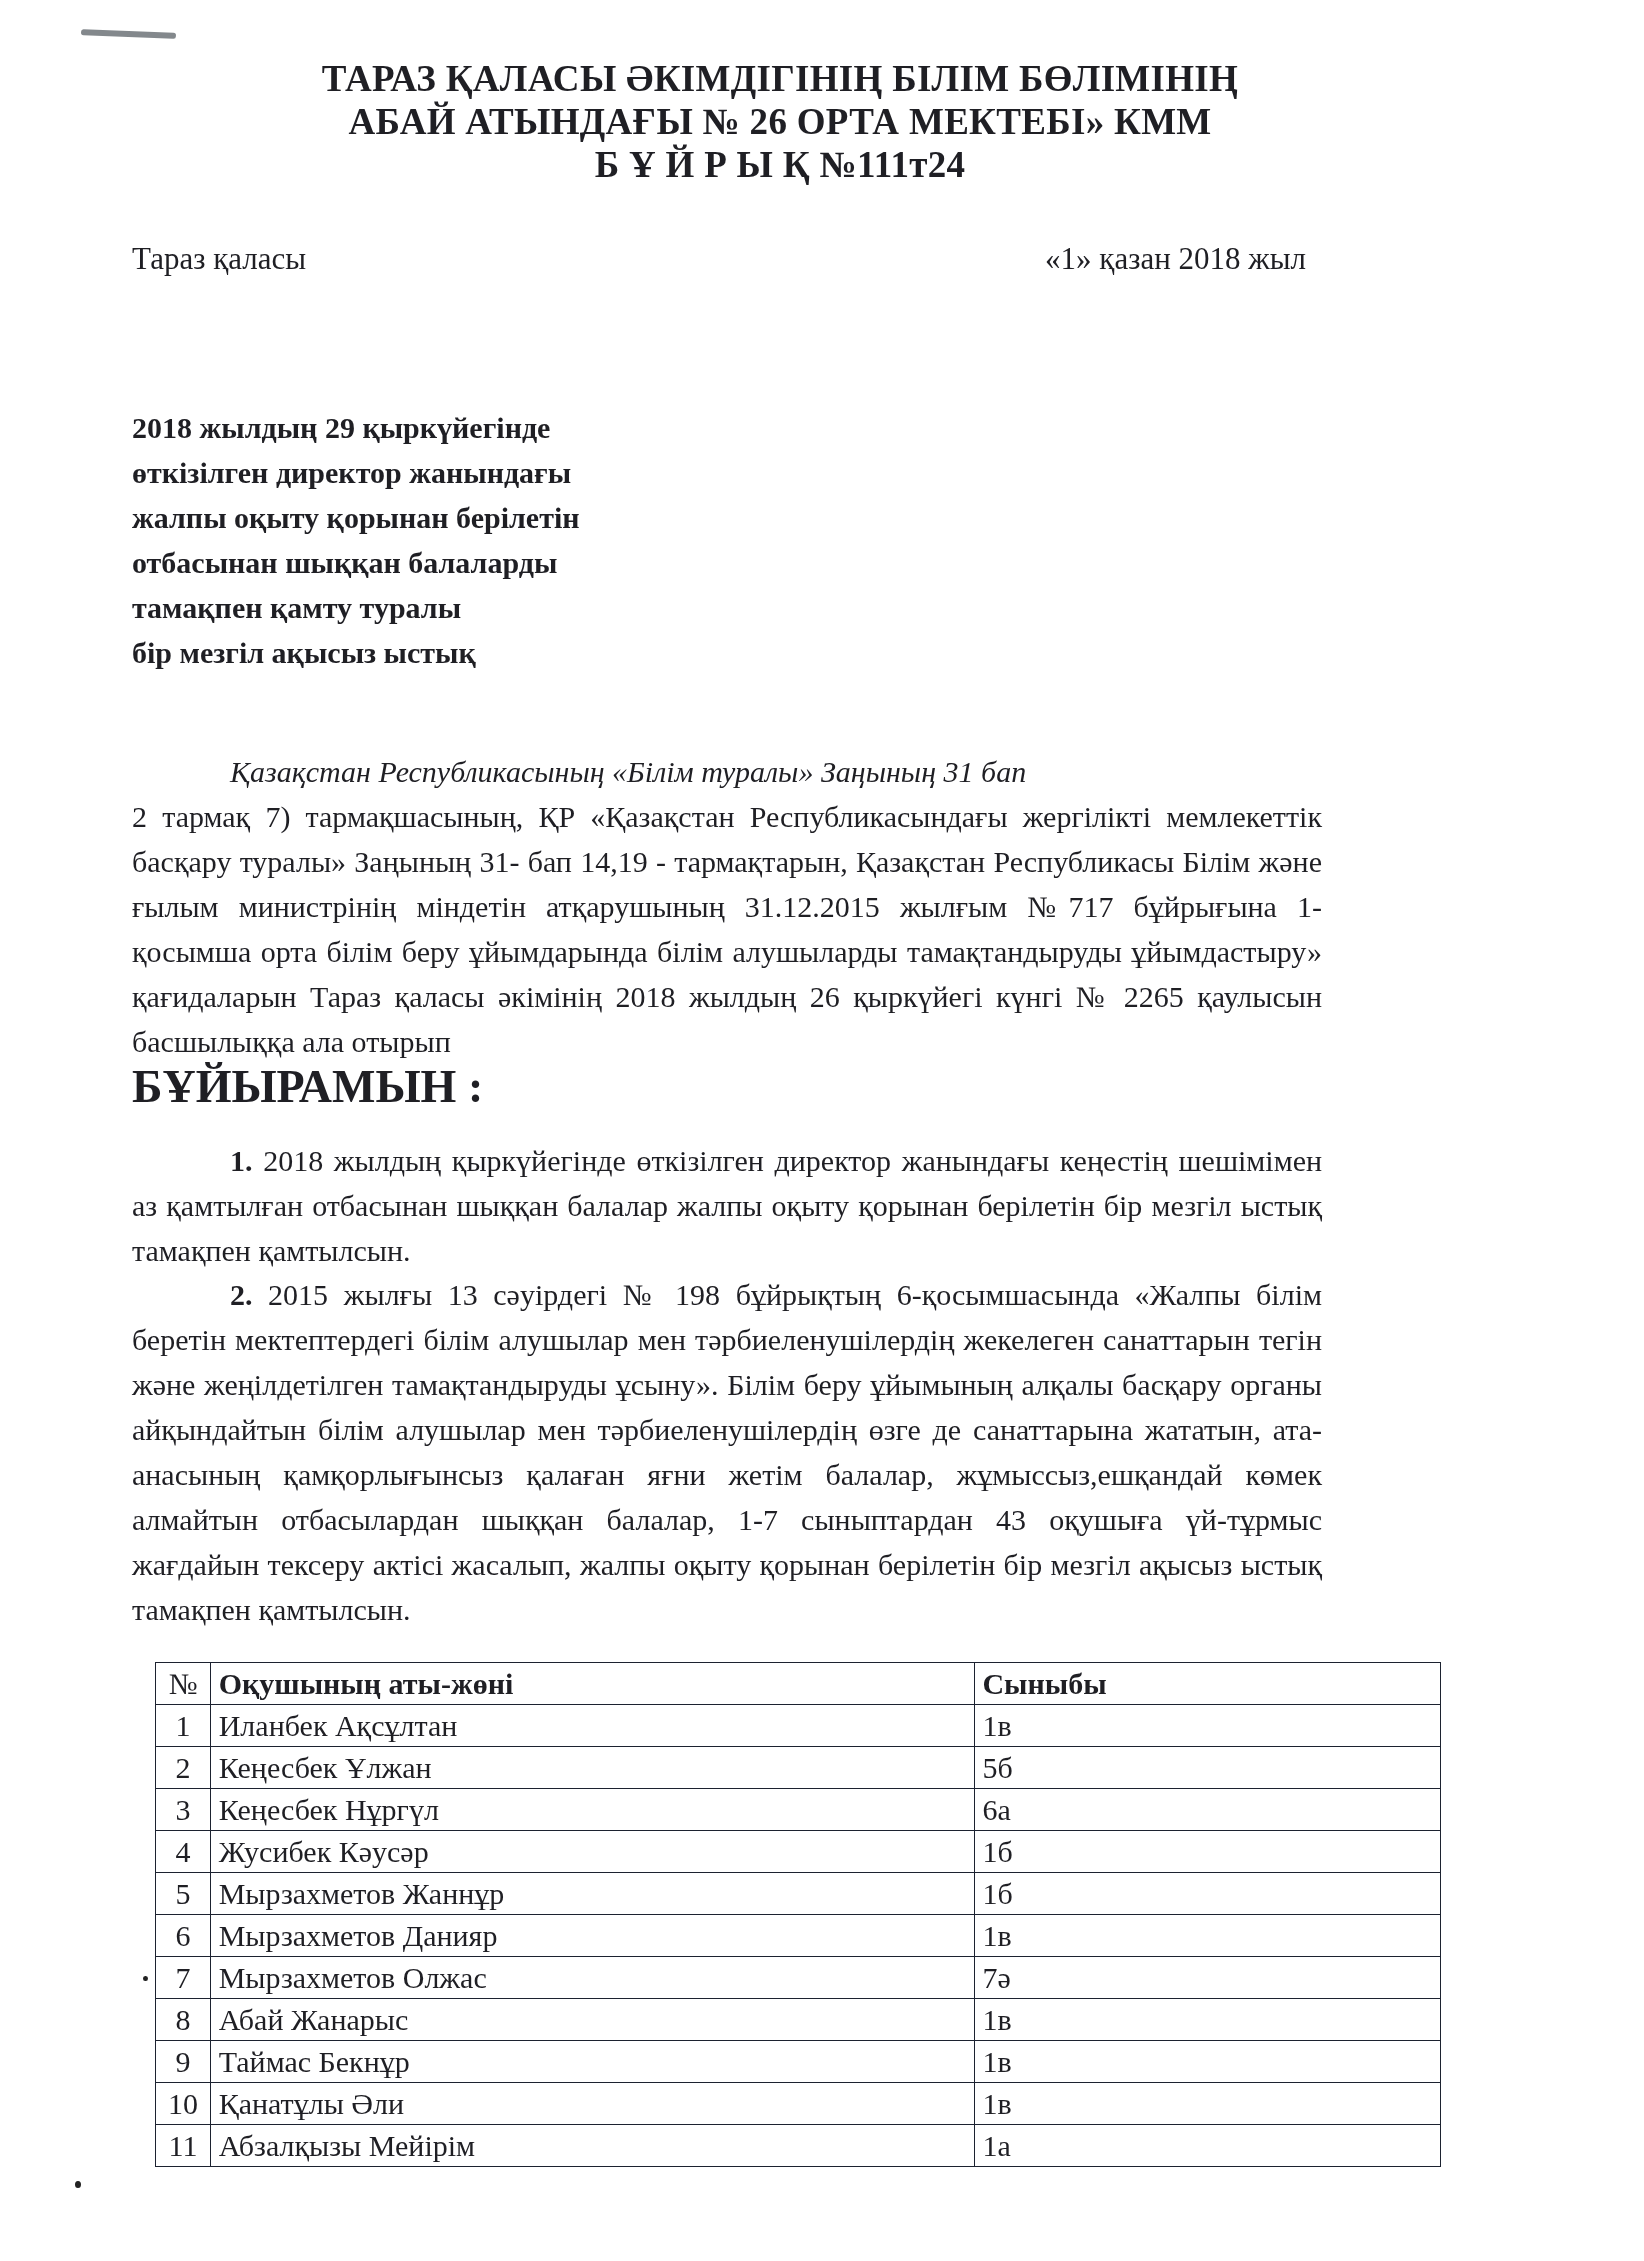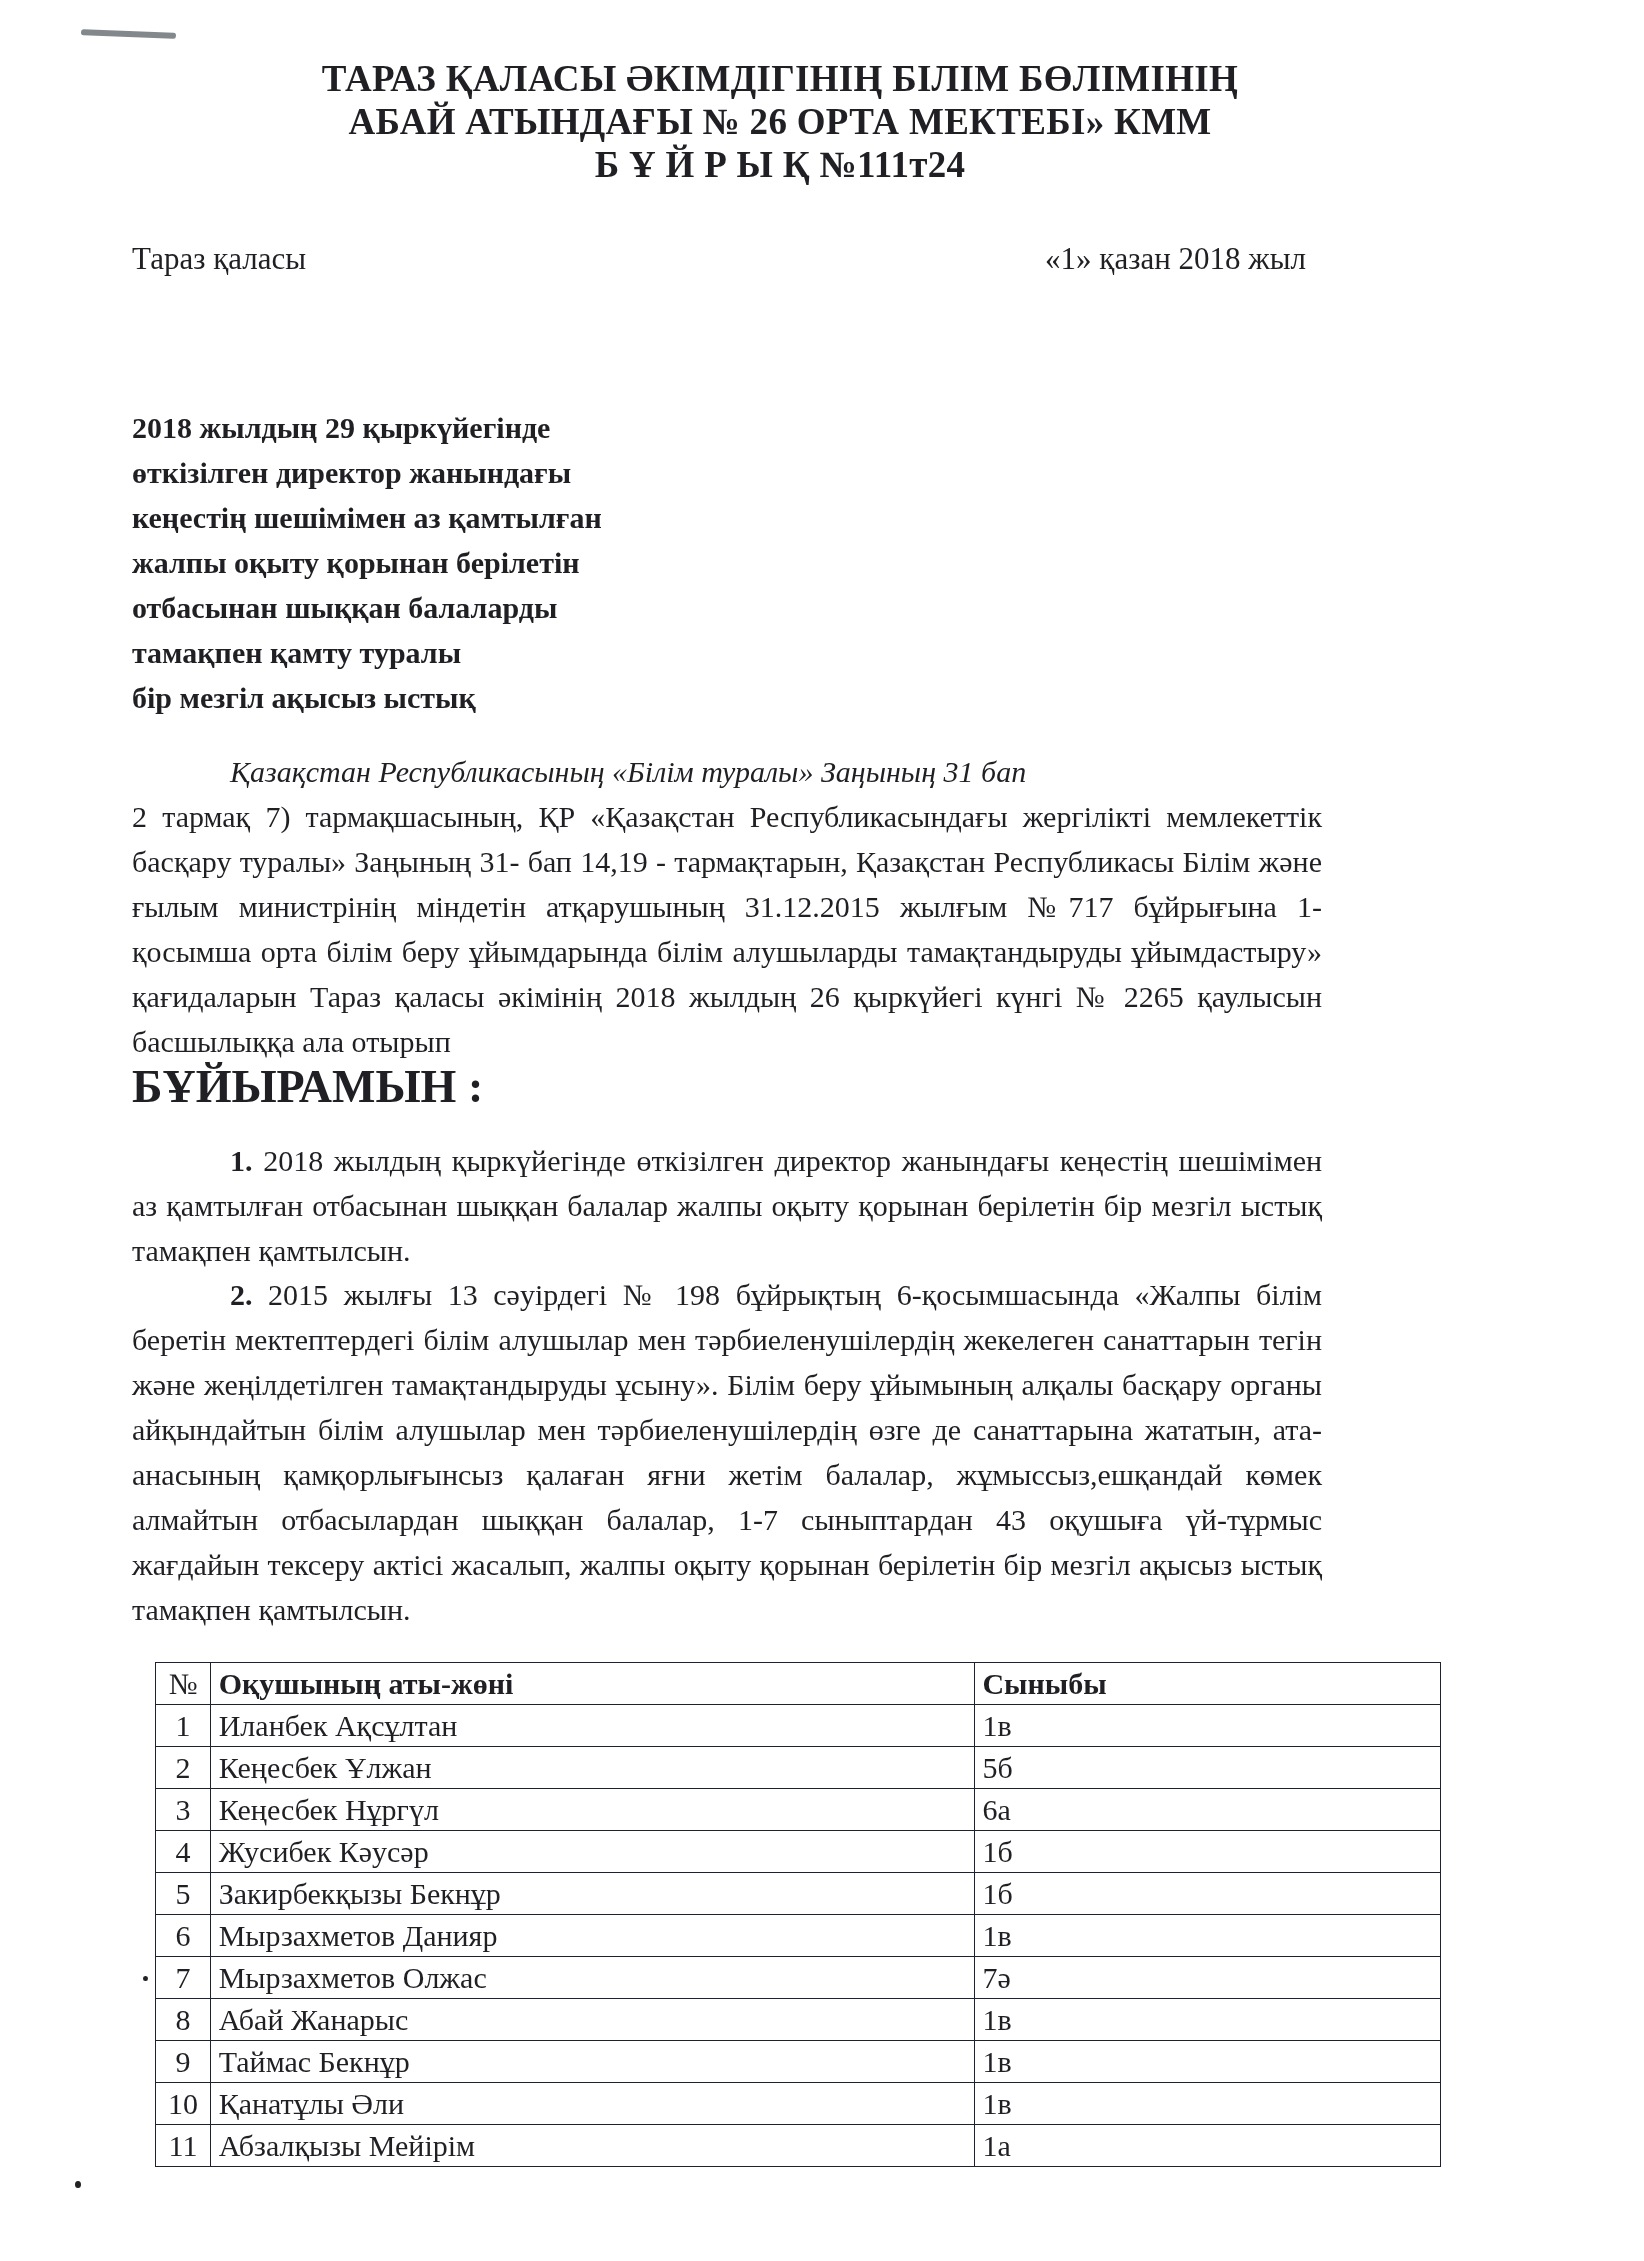--- a/index.html
+++ b/index.html
@@ -64,21 +64,20 @@
 </div>
 
 <div class="place-date">
   <span>Тараз қаласы</span>
   <span>«1» қазан 2018 жыл</span>
 </div>
 
 <div class="subject">
   <div>2018 жылдың  29 қыркүйегінде</div>
   <div>өткізілген директор жанындағы</div>
-  <div>кеңестің шешімімен аз қамтылған</div>
   <div>жалпы оқыту қорынан берілетін</div>
   <div>отбасынан шыққан балаларды</div>
   <div>тамақпен  қамту туралы</div>
   <div>бір мезгіл ақысыз ыстық</div>
 </div>
 
 <div class="body-text p-preamble">
   <div class="preamble-first">Қазақстан  Республикасының  «Білім туралы» Заңының  31 бап</div>
   <div>2 тармақ 7) тармақшасының, ҚР «Қазақстан  Республикасындағы  жергілікті мемлекеттік басқару туралы» Заңының 31- бап 14,19 - тармақтарын, Қазақстан Республикасы  Білім және ғылым министрінің міндетін атқарушының 31.12.2015 жылғым №717 бұйрығына 1-қосымша орта білім беру ұйымдарында білім алушыларды тамақтандыруды ұйымдастыру» қағидаларын  Тараз қаласы әкімінің 2018 жылдың 26 қыркүйегі күнгі   № 2265 қаулысын басшылыққа ала отырып</div>
   <div class="order-word">БҰЙЫРАМЫН :</div>
@@ -112,21 +111,21 @@
         <td class="col-name">Кеңесбек Нұргүл</td>
         <td>6а</td>
       </tr>
       <tr>
         <td class="col-num">4</td>
         <td class="col-name">Жусибек Кәусәр</td>
         <td>1б</td>
       </tr>
       <tr>
         <td class="col-num">5</td>
-        <td class="col-name">Закирбекқызы Бекнұр</td>
+        <td class="col-name">Мырзахметов Жаннұр</td>
         <td>1б</td>
       </tr>
       <tr>
         <td class="col-num">6</td>
         <td class="col-name">Мырзахметов Данияр</td>
         <td>1в</td>
       </tr>
       <tr>
         <td class="col-num">7</td>
         <td class="col-name">Мырзахметов Олжас</td>

